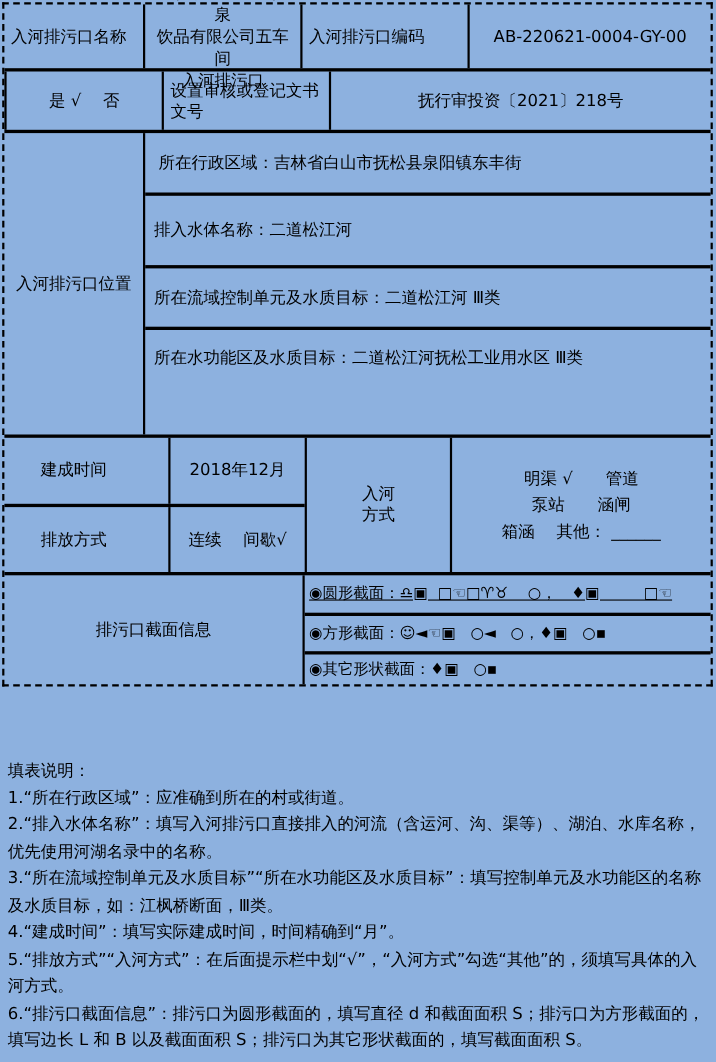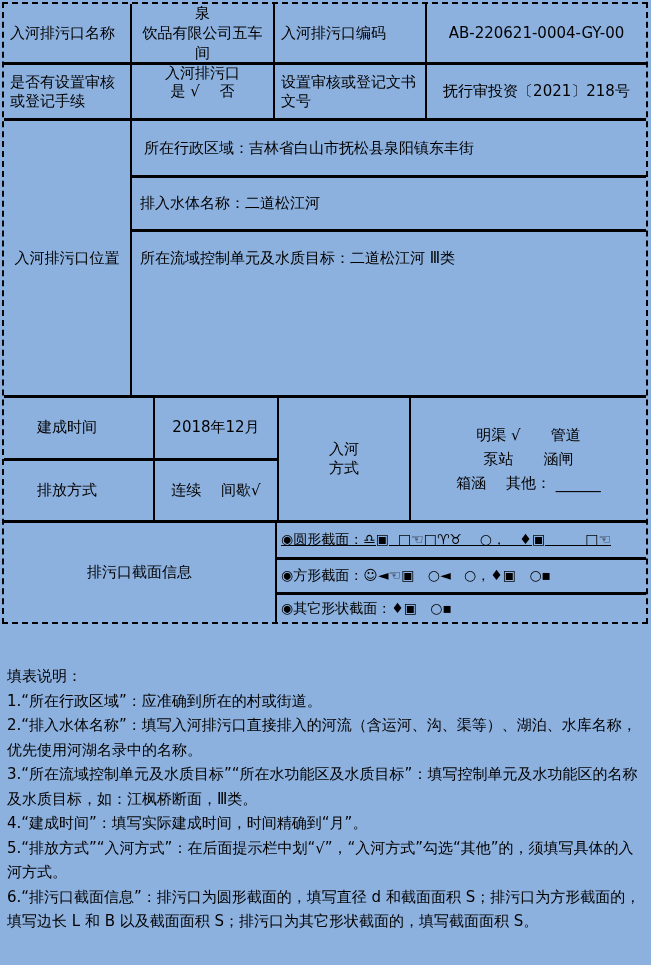--- a/index.html
+++ b/index.html
@@ -30,21 +30,21 @@
   .pres { white-space: pre; }
 
   .r1 { height: 58px; }
   .r2 { height: 56px; }
 
   .loc-section { height: 277px; }
   .loc-label { width: 126px; }
   .loc-rows { flex: 1; display: flex; flex-direction: column; border-left: 2px solid #000; }
   .loc-row { border-top: 3px solid #000; display: flex; align-items: center; padding: 2px 8px; }
   .loc-row.first { border-top: none; padding-left: 12px; }
-  .lr1 { height: 54px; } .lr2 { height: 54px; } .lr3 { height: 56px; }
+  .lr1 { height: 54px; } .lr2 { height: 66px; } .lr3 { height: 56px; }
   .lr4 { height: 54px; } .lr5 { flex: 1; }
 
   .build-section { height: 125px; }
   .build-left { width: 273px; display: flex; flex-direction: column; }
   .build-row { display: flex; flex: 1; gap: 23px; }
   .build-row + .build-row { border-top: 3px solid #000; }
   .build-row .bcell { display: flex; align-items: center; justify-content: center; text-align: center; }
   .bc1 { width: 126px; }
   .bc2 { flex: 1; border-left: 2px solid #000; }
   .entry-label { width: 132px; border-left: 2px solid #000; }
@@ -53,21 +53,21 @@
   .info-section { height: 102px; }
   .info-label { width: 271px; }
   .info-rows { flex: 1; display: flex; flex-direction: column; border-left: 2px solid #000; }
   .info-row { border-top: 3px solid #000; display: flex; align-items: center; padding: 0 4px; font-size: 14px; }
   .info-row.first { border-top: none; text-decoration: underline; }
   .ir1 { height: 34px; } .ir2 { height: 35px; } .ir3 { flex: 1; }
 
   .name-cell { line-height: 20px; }
 
   .notes {
-    position: absolute; left: 7px; top: 664px; width: 638px;
+    position: absolute; left: 7px; top: 688px; width: 638px;
     font-size: 15px; line-height: 24.5px;
   }
   .notes p { margin: 0; }
 </style>
 </head>
 <body>
 
 <div class="sheet">
 
   <div class="form-table">
@@ -75,32 +75,32 @@
     <div class="tr first r1">
       <div class="td first c1">入河排污口名称</div>
       <div class="td c2 center pre name-cell">吉林森工集团泉阳泉
 饮品有限公司五车间
 入河排污口</div>
       <div class="td c3">入河排污口编码</div>
       <div class="td c4 center">AB-220621-0004-GY-00</div>
     </div>
 
     <div class="tr r2">
-      <div class="td first c1">是否有设置审核或登记手续</div>
       <div class="td c2 center">是 √　 否</div>
       <div class="td c3">设置审核或登记文书文号</div>
       <div class="td c4 center">抚行审投资〔2021〕218号</div>
     </div>
 
     <div class="tr loc-section">
       <div class="td first loc-label center">入河排污口位置</div>
       <div class="loc-rows">
         <div class="loc-row first lr1">所在行政区域：吉林省白山市抚松县泉阳镇东丰街</div>
         <div class="loc-row lr2">排入水体名称：二道松江河</div>
         <div class="loc-row lr3">所在流域控制单元及水质目标：二道松江河  Ⅲ类</div>
+        <div class="loc-row lr4">所在水功能区及水质目标：二道松江河抚松工业用水区  Ⅲ类</div>
       </div>
     </div>
 
     <div class="tr build-section">
       <div class="build-left">
         <div class="build-row">
           <div class="bcell bc1">建成时间</div>
           <div class="bcell bc2">2018年12月</div>
         </div>
         <div class="build-row">

